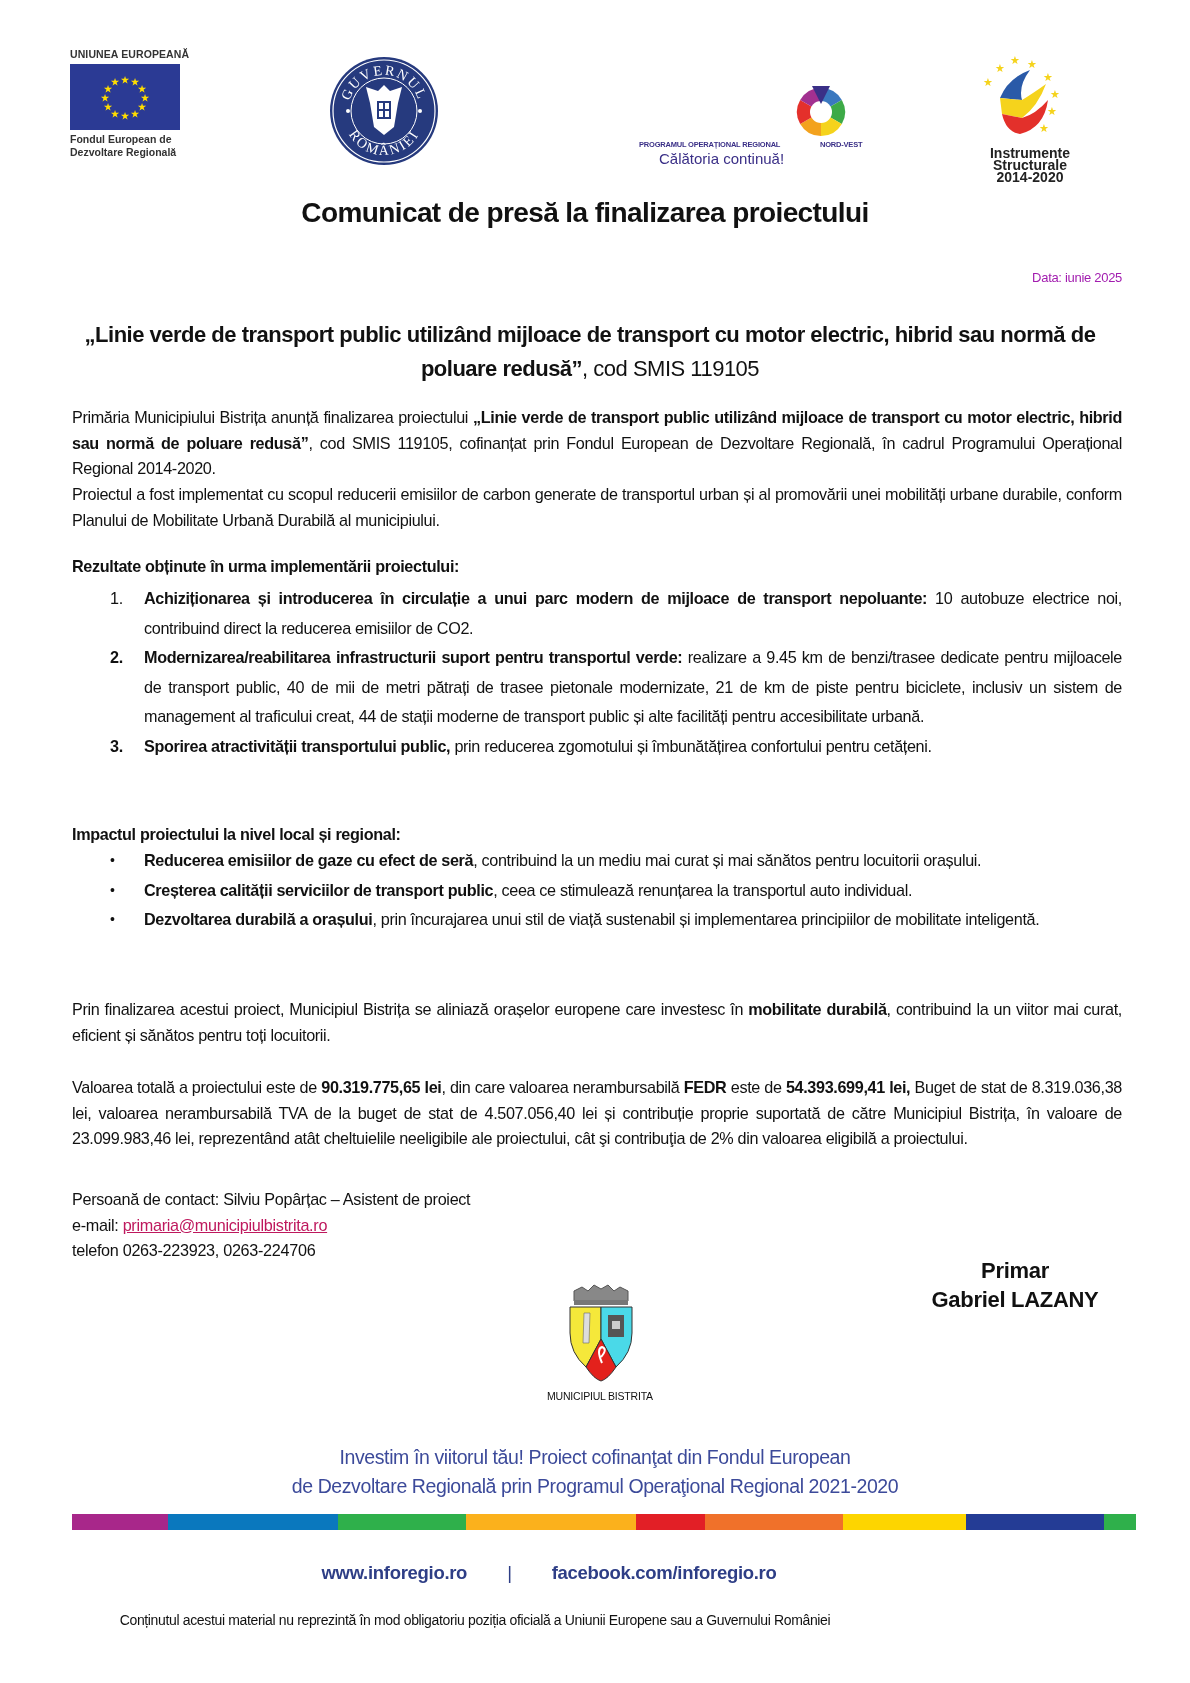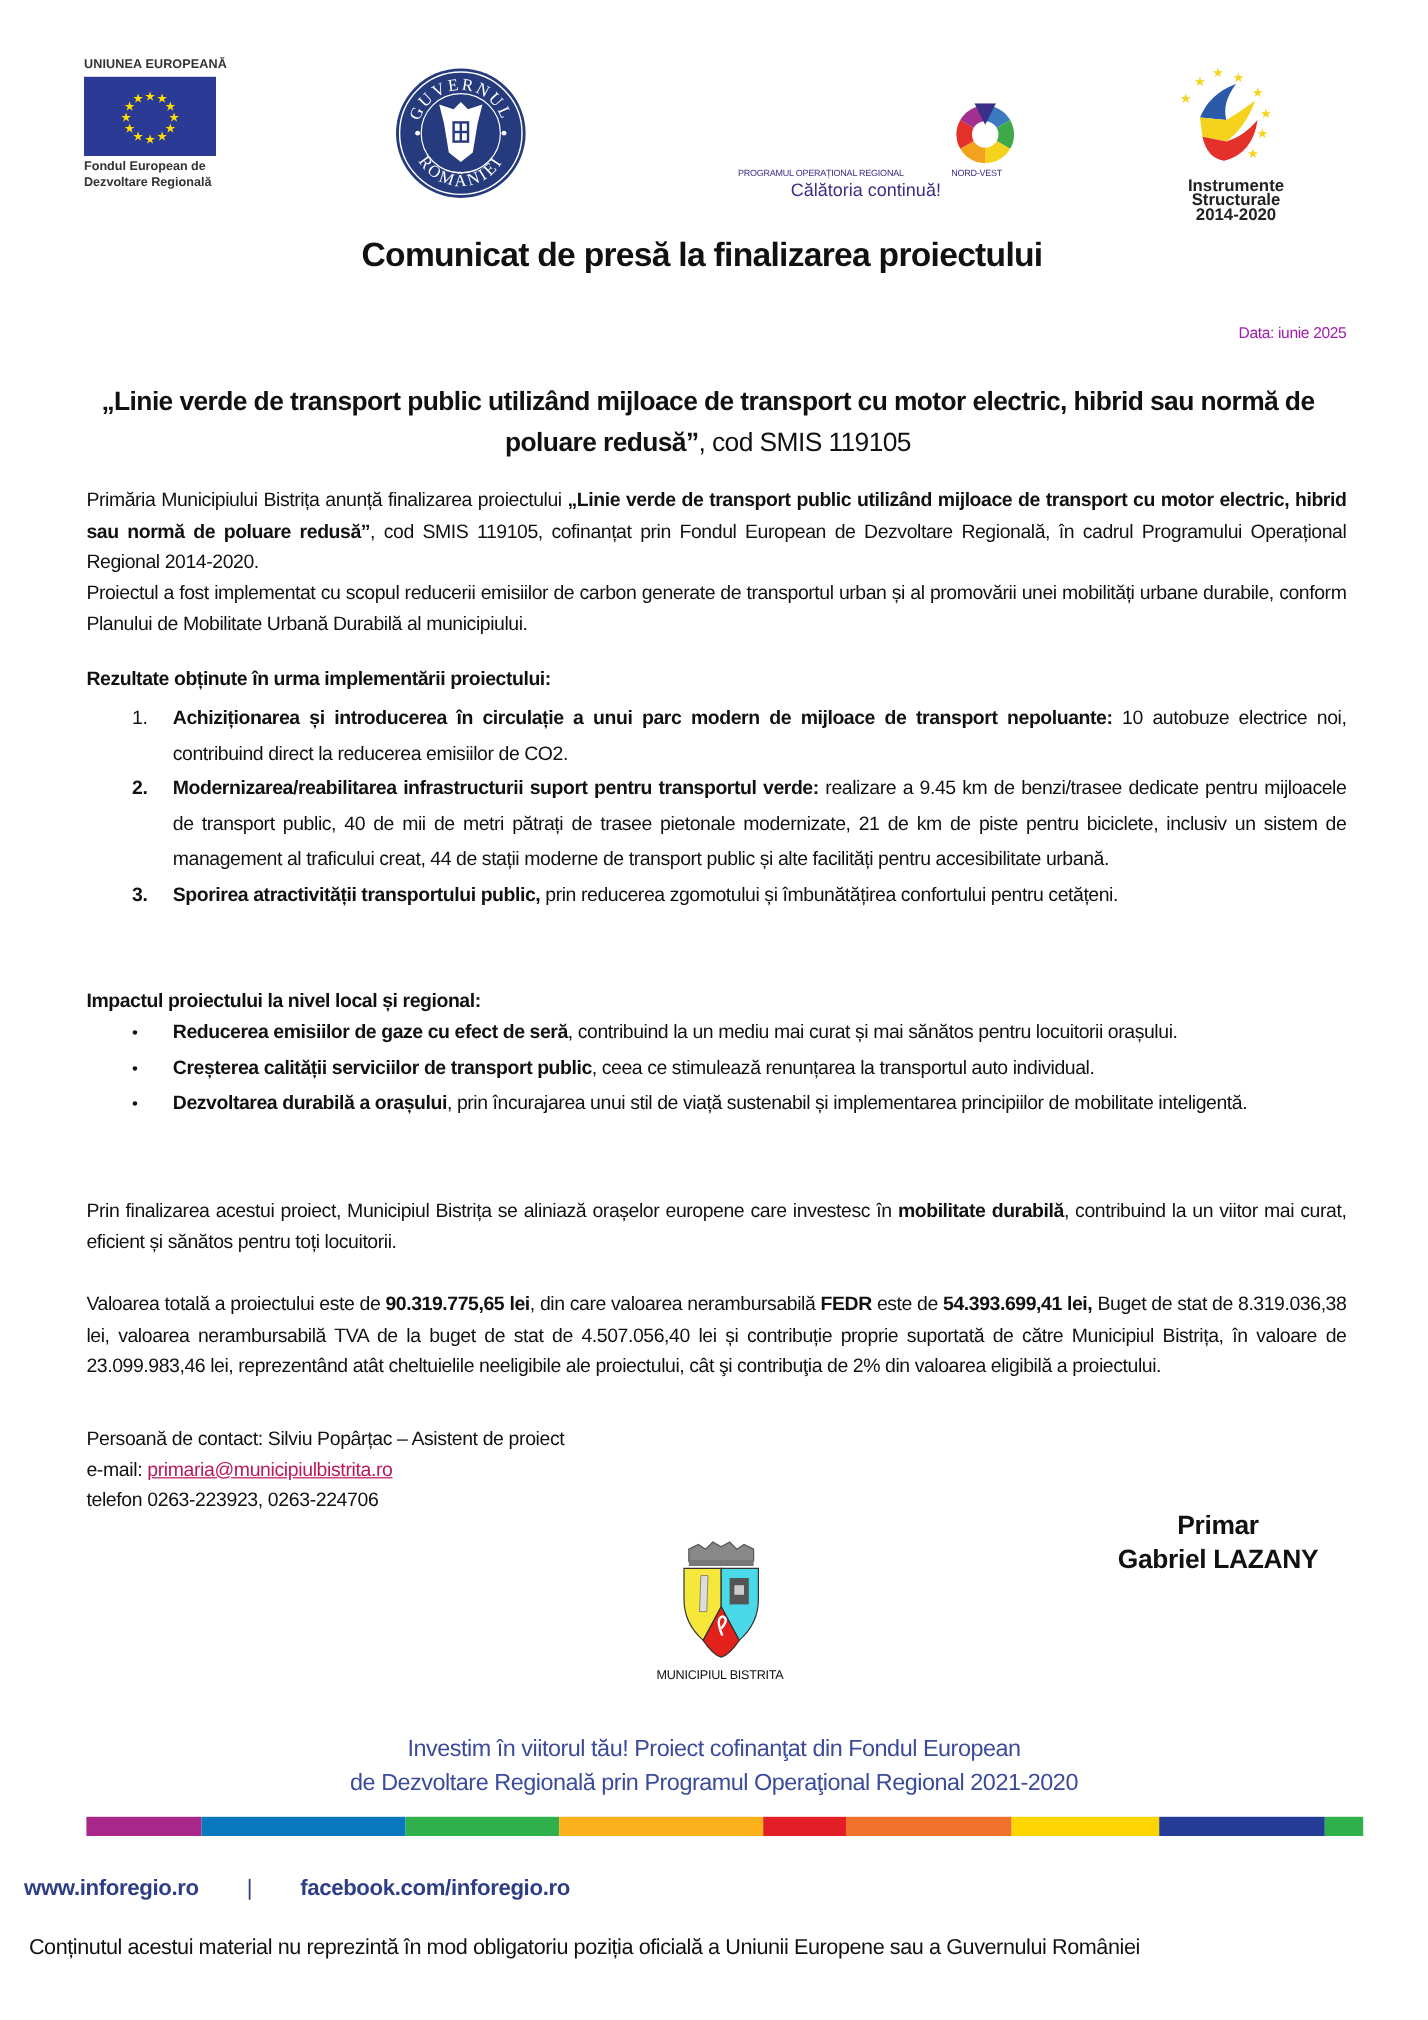--- a/index.html
+++ b/index.html
@@ -6,21 +6,21 @@
   body { width:1190px; height:1683px; position:relative; overflow:hidden; font-family:"Liberation Sans", sans-serif; color:#111; }
   .abs { position:absolute; }
   
   .eu-logo { left:70px; top:48px; width:110px;font-weight:bold; }
   .eu-top { font-size:10.5px; color:#333; letter-spacing:0.1px; white-space:nowrap; }
   .eu-flag { width:110px; height:66px; background:#2b3a94; margin-top:4px; position:relative; }
   .eu-bottom { font-size:10.5px; color:#333; line-height:13px; margin-top:3px; white-space:nowrap; }
   .gov-logo { left:328px; top:55px; width:112px; height:112px; }
   .regio-logo { left:615px; top:68px; width:240px; height:110px; }
   .regio-word { font-family:"Liberation Sans", sans-serif; font-weight:bold; font-size:70px; color:#3a2f87; letter-spacing:-3px; line-height:70px; }
-  .regio-sub { font-size:7.5px; color:#3a2f87; font-weight:normal; white-space:nowrap; letter-spacing:-0.2px; }
+  .regio-sub { font-size:7.5px; color:#3a2f87; font-weight:bold; white-space:nowrap; letter-spacing:-0.2px;margin-left:24px; }
   .regio-slogan { font-size:15px; color:#3a2f87; margin-top:1px; padding-left:44px; white-space:nowrap; }
   .is-logo { left:960px; top:48px; width:140px; height:125px; }
   .is-text { font-size:14px; font-weight:bold; text-align:center; color:#222; line-height:12px; }
 
   .title { left:0; width:1170px; top:197px; text-align:center; font-size:28px; font-weight:bold; letter-spacing:-0.6px; }
   .date { right:68px; top:270px; font-size:13px; color:#a21caf; letter-spacing:-0.3px; }
   .proj-title { left:60px; width:1060px; top:318px; text-align:center; font-size:22px; line-height:34px; letter-spacing:-0.5px; }
   .proj-title b { font-weight:bold; }
 
   .body-text { left:72px; width:1050px; font-size:16.2px; line-height:25.5px; letter-spacing:-0.35px; text-align:justify; }
@@ -38,24 +38,24 @@
   .p3 { top:997px; }
   .p4 { top:1075px; line-height:25.5px; }
   .contact { left:72px; top:1187px; font-size:16.2px; line-height:25.5px; letter-spacing:-0.3px; }
   .contact a { color:#be185d; text-decoration:underline; }
   .mayor { left:930px; top:1256px; width:170px; text-align:center; font-size:22px; font-weight:bold; line-height:29px; letter-spacing:-0.3px; }
   .crest { left:556px; top:1283px; width:90px; height:100px; }
   .crest-label { left:520px; top:1390px; width:160px; text-align:center; font-size:10.5px; color:#111; letter-spacing:-0.2px; }
   .footer-slogan { left:0; width:1190px; top:1443px; text-align:center; font-size:19.5px; color:#3c4a9a; line-height:29px; letter-spacing:-0.4px; }
   .color-bar { left:72px; top:1514px; width:1064px; height:16px; display:flex; }
   .color-bar div { height:16px; }
-  .links { left:0; width:1098px; top:1562px; text-align:left; font-size:18.5px; font-weight:bold; color:#2e3e86; letter-spacing:-0.3px; }
+  .links { left:0; width:1098px; top:1562px; text-align:center; font-size:18.5px; font-weight:bold; color:#2e3e86; letter-spacing:-0.3px; }
   .links span { margin:0 20px; }
   .links .sep { font-weight:normal; }
-  .disclaimer { left:12px; width:950px; top:1612px; text-align:center; font-size:18px; letter-spacing:-0.35px; }
+  .disclaimer { left:0; width:950px; top:1612px; text-align:center; font-size:14px; letter-spacing:-0.35px; }
 </style>
 </head>
 <body>
 
 <div class="abs eu-logo">
   <div class="eu-top">UNIUNEA EUROPEANĂ</div>
   <div class="eu-flag">
     <svg width="110" height="66" viewBox="0 0 110 66">
       <g fill="#ffdd00" font-size="9" text-anchor="middle">
         <text x="55" y="19">★</text>

